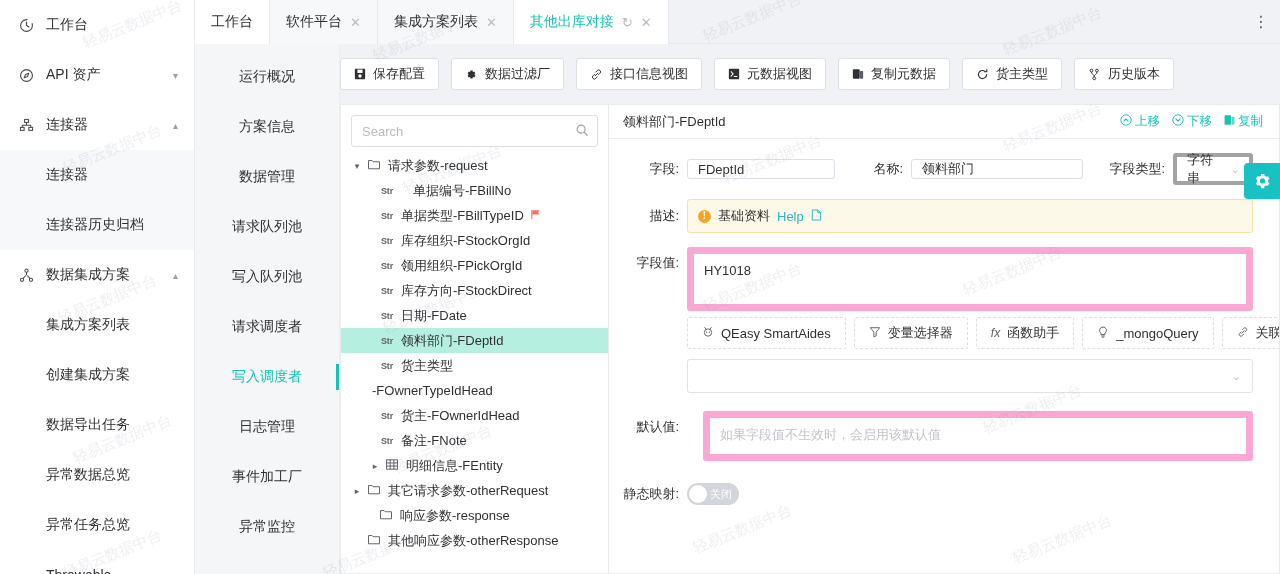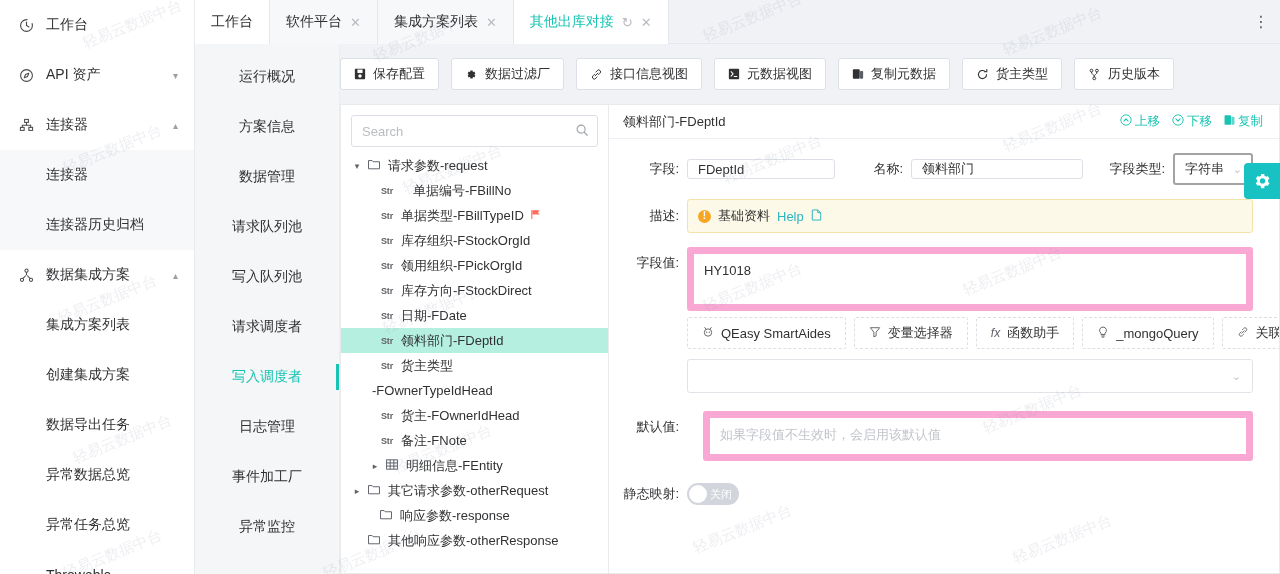--- a/index.html
+++ b/index.html
@@ -138,21 +138,21 @@
 
   .frow { display: flex; align-items: center; margin-bottom: 14px; }
   .flabel { font-size: 13px; color: #303133; text-align: right;
             flex: none; white-space: nowrap; }
   .finput {
     height: 20px; border: 1px solid #dcdfe6; border-radius: 3px;
     padding: 0 10px; font-size: 13px; color: #303133; background: #fff;
     display: flex; align-items: center; outline: none; font-family: inherit;
   }
   .fselect {
-    height: 32px; border: 2px solid #a3a3a3; border-radius: 3px;
+    height: 32px; border: 4px solid #a3a3a3; border-radius: 3px;
     padding: 0 26px 0 10px; font-size: 13px; color: #303133;
     display: flex; align-items: center; position: relative; background: #fff;
   }
   .fselect .cv { position: absolute; right: 9px; color: #c0c4cc; font-size: 11px; }
 
   .desc-box {
     flex: 1; background: #fdf9e8; border: 1px solid #f3e3a8;
     border-radius: 3px; height: 34px; display: flex; align-items: center;
     padding: 0 10px; gap: 7px; font-size: 13px;
   }

